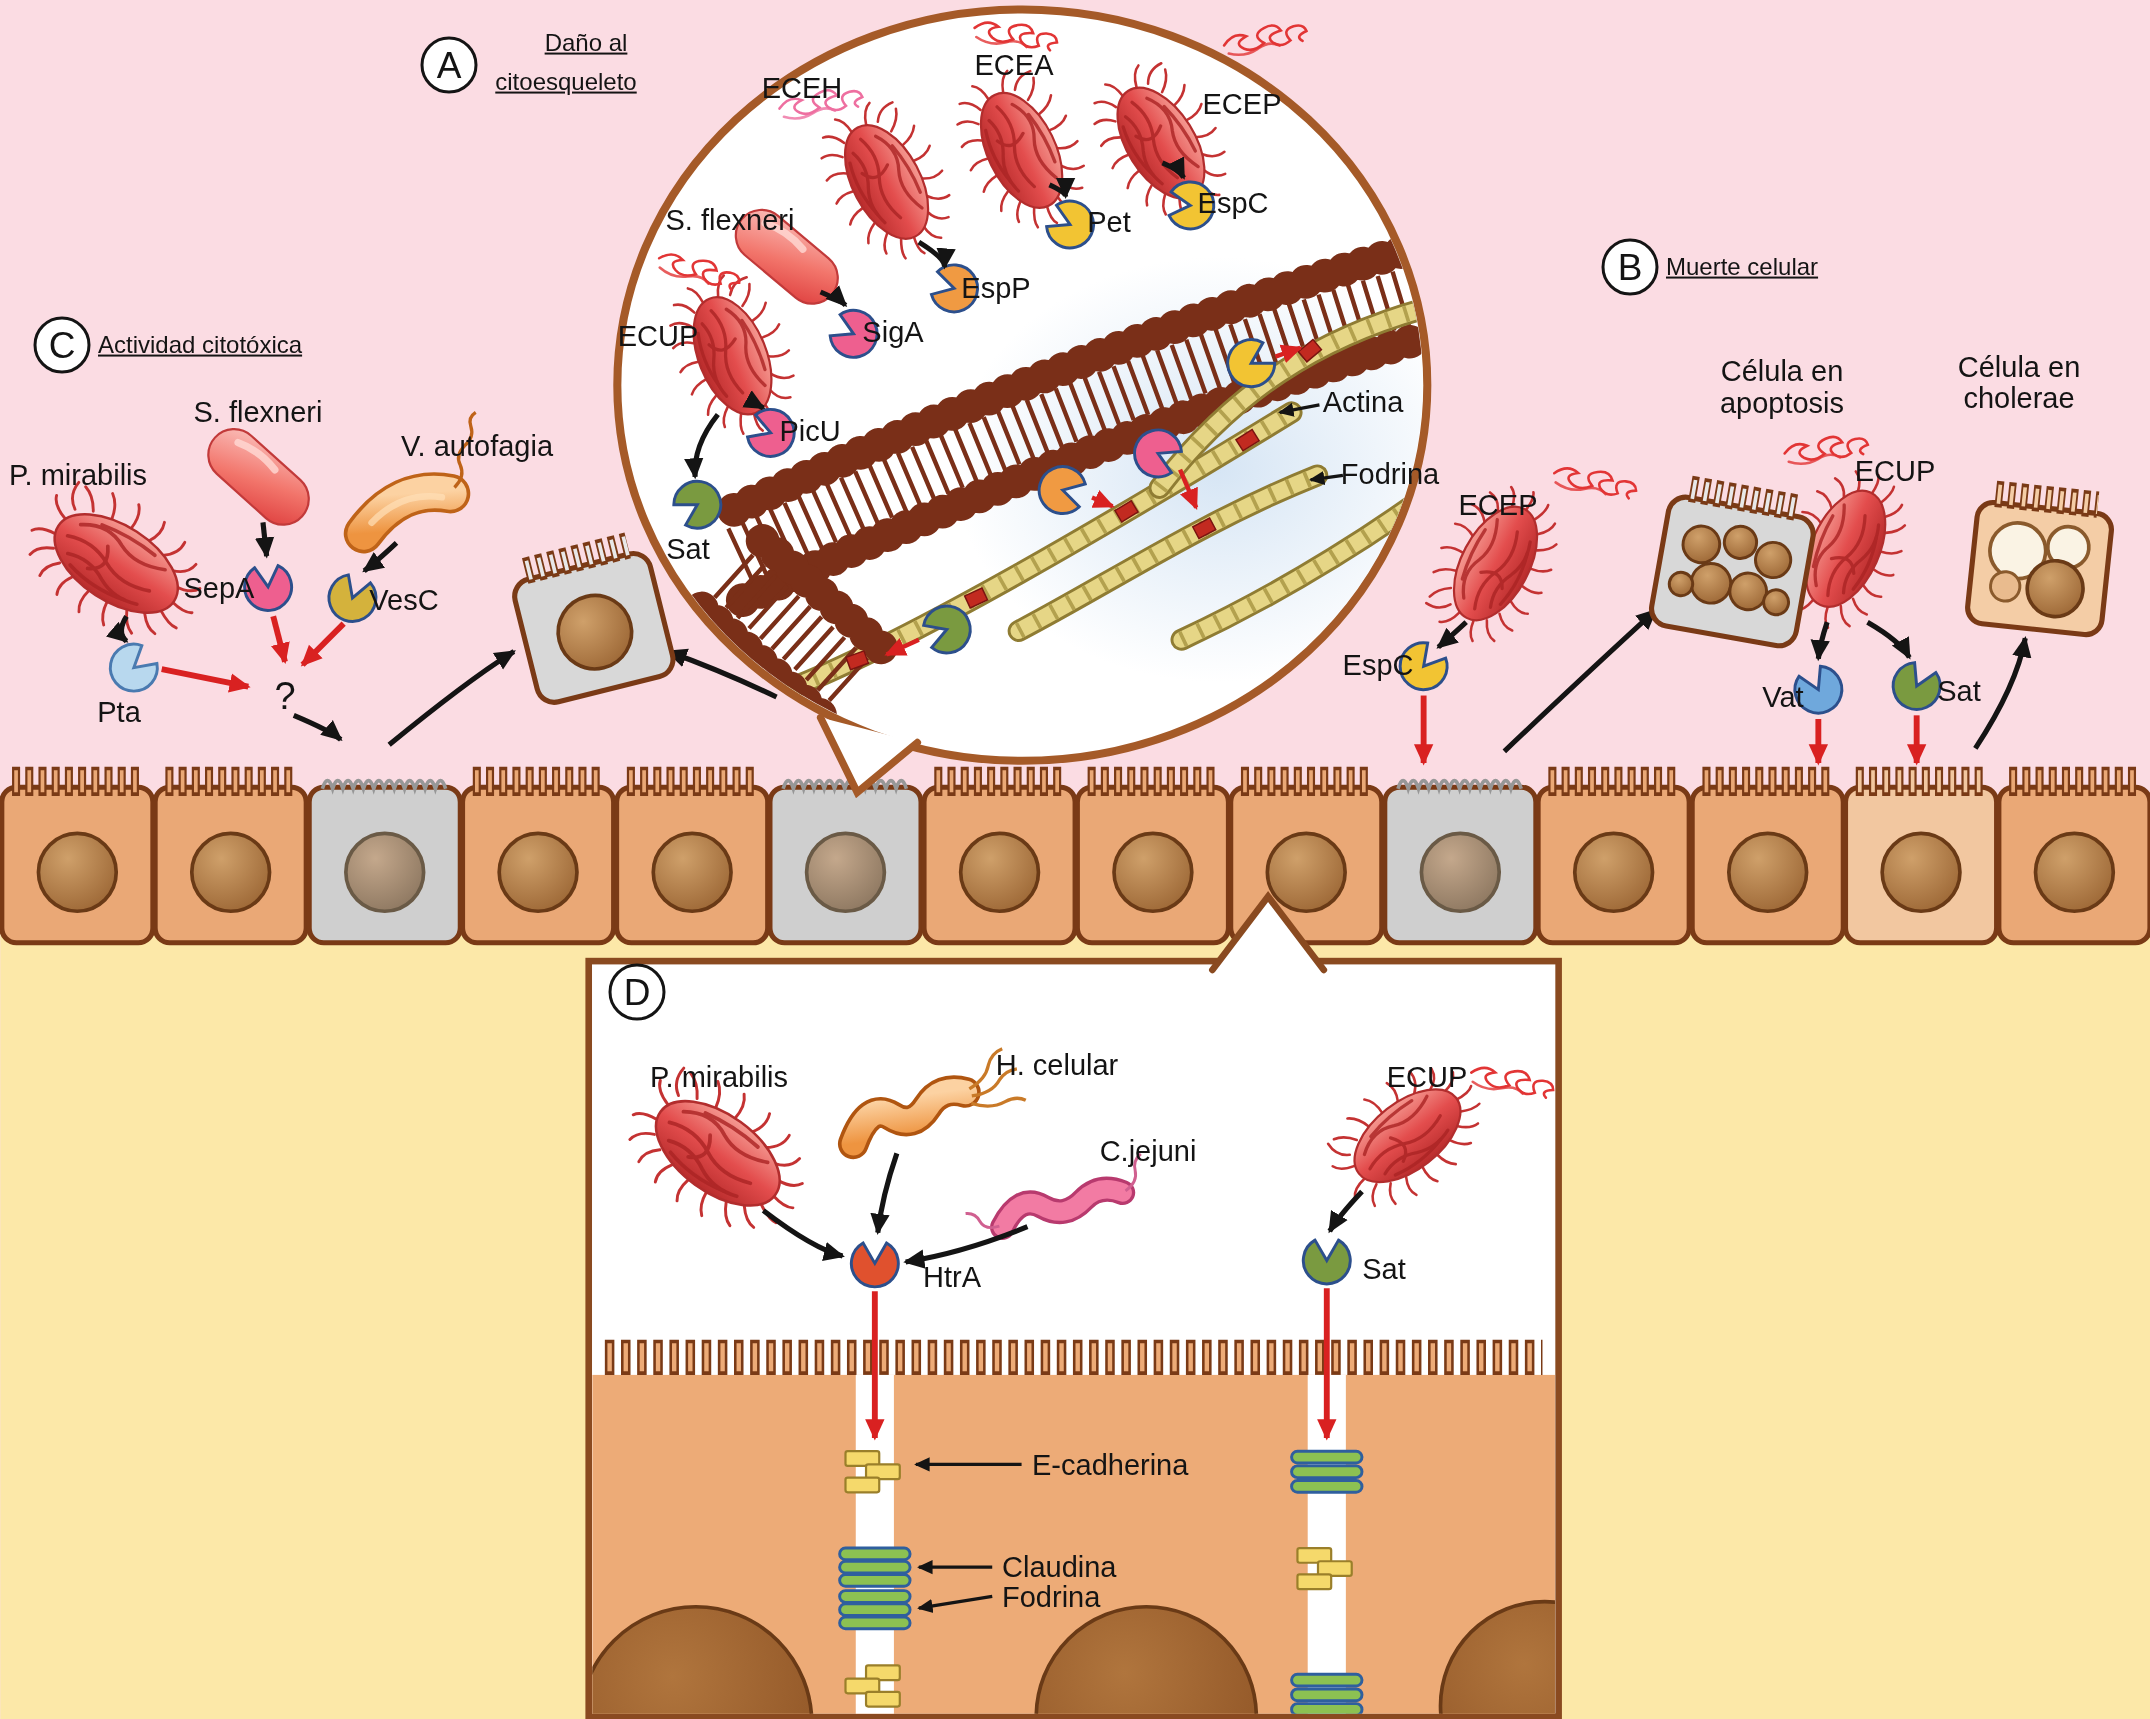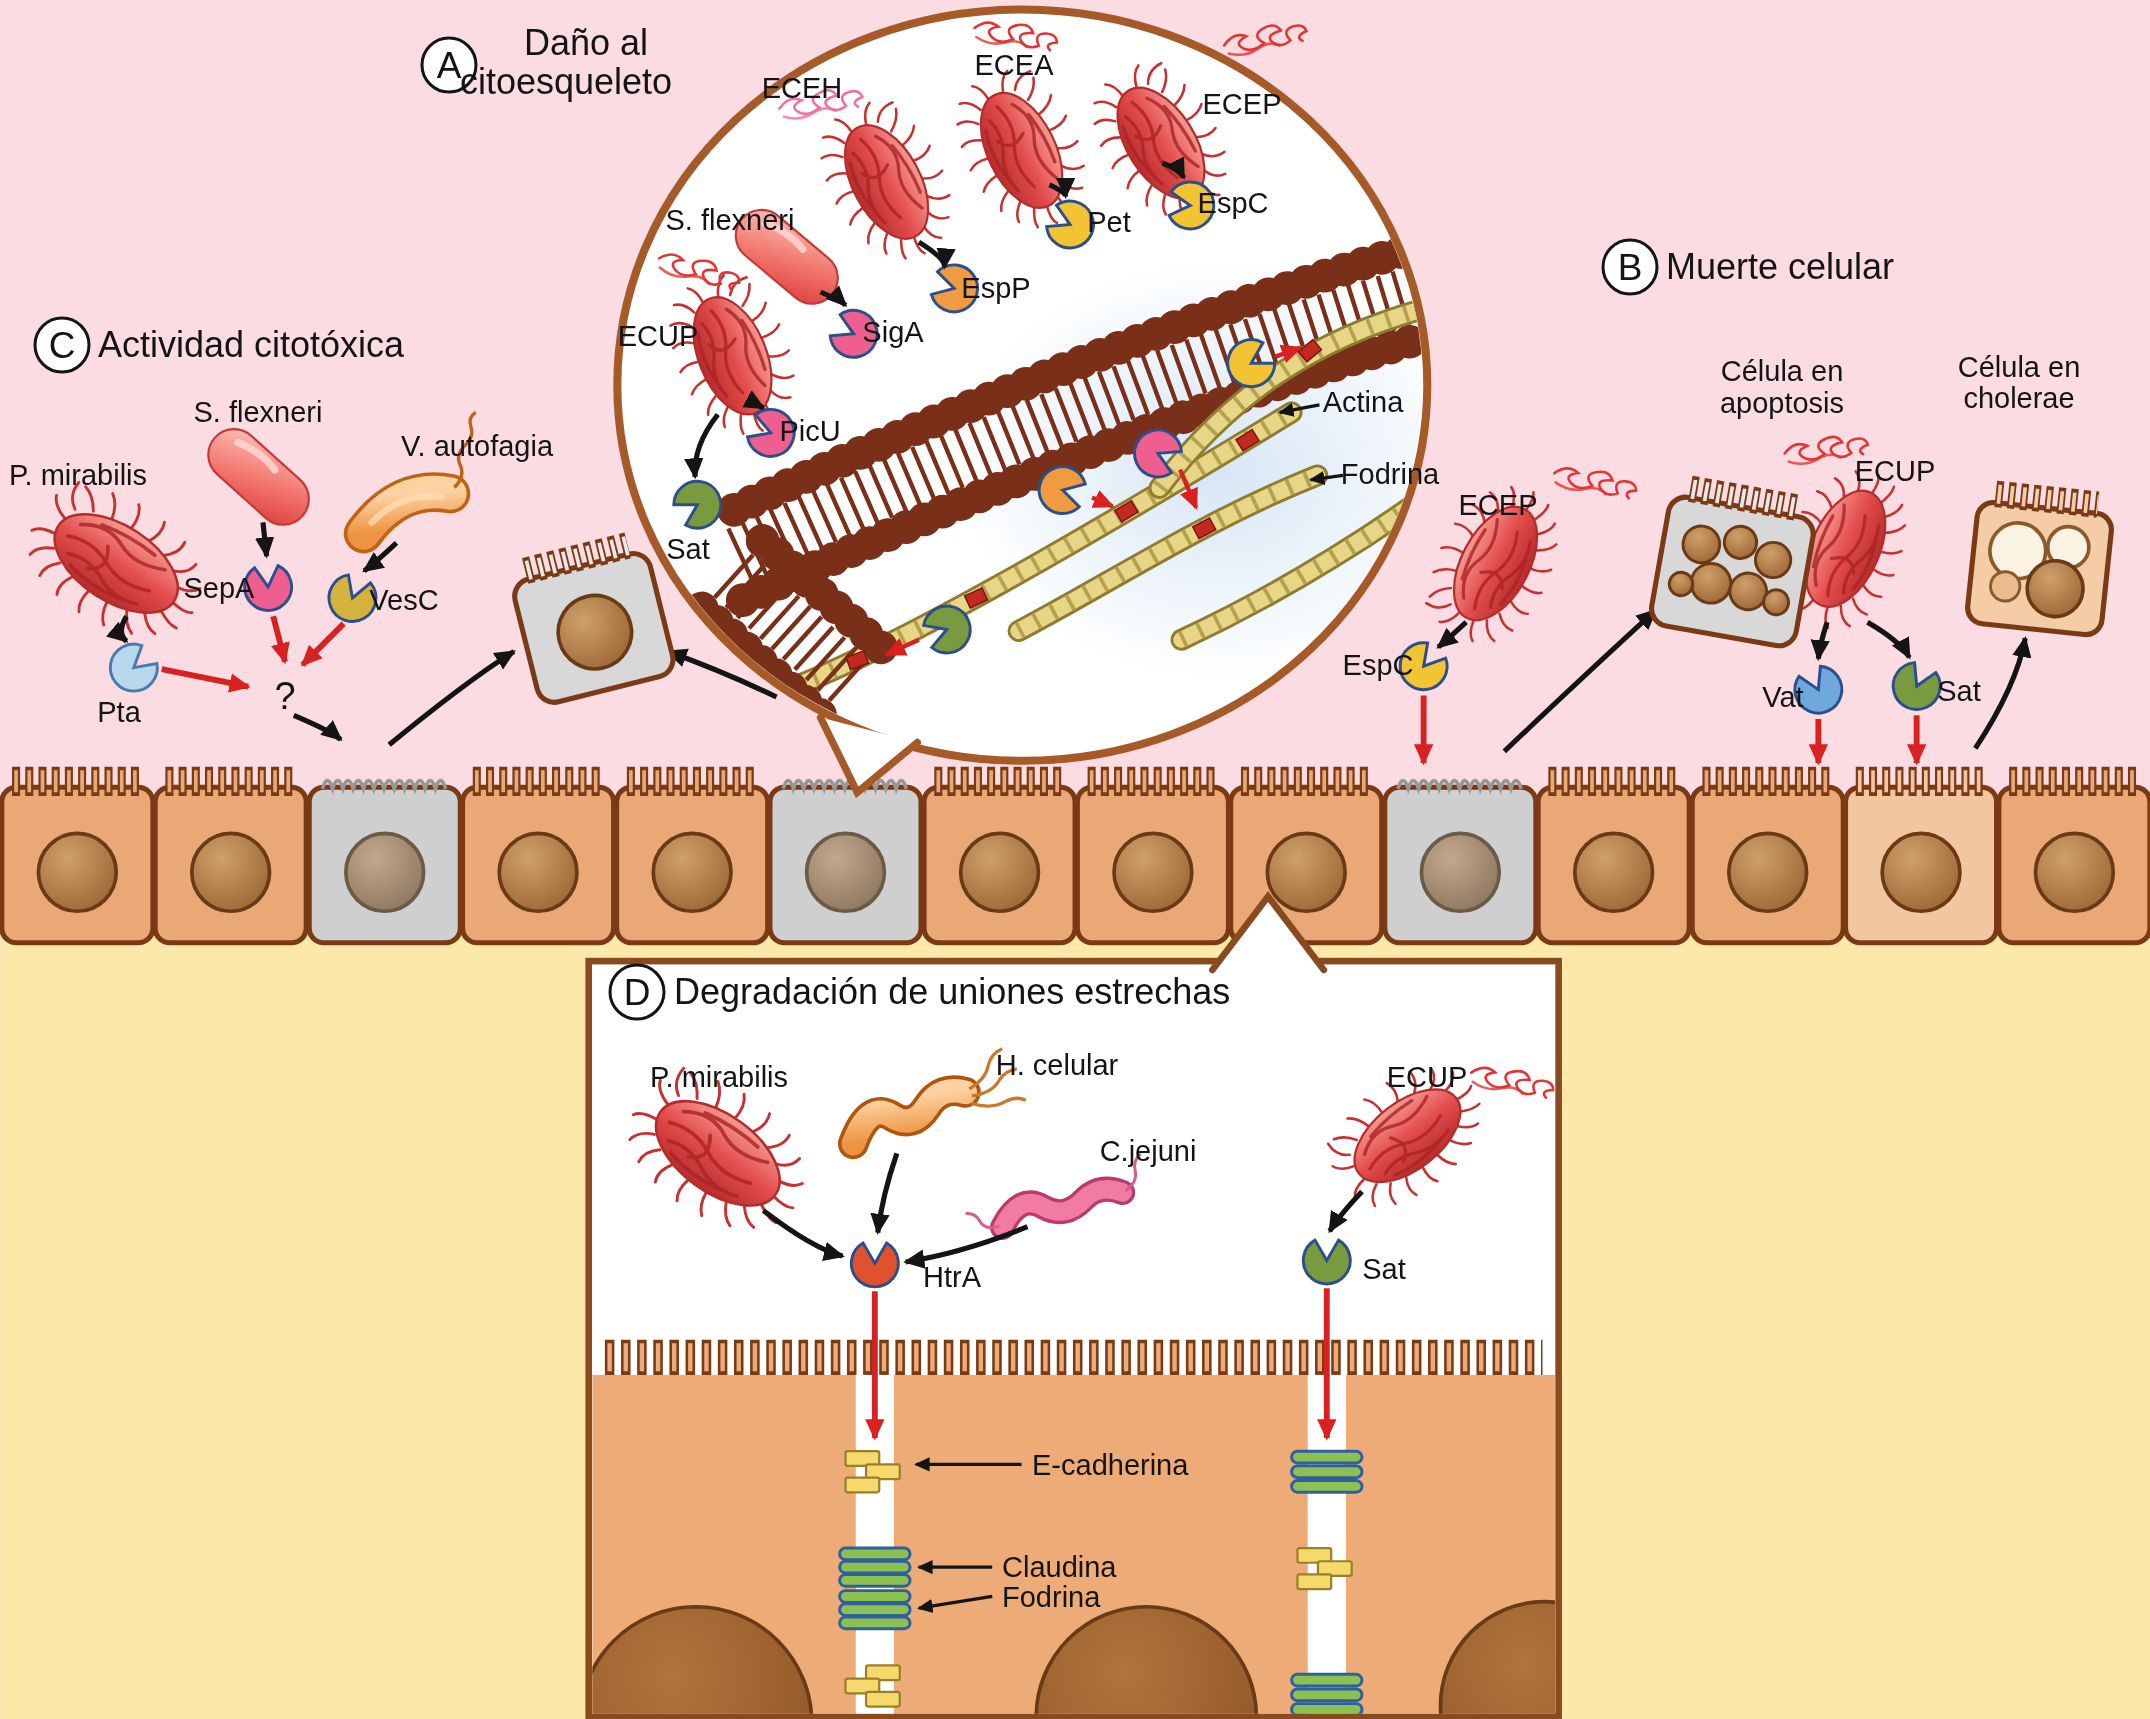--- a/index.html
+++ b/index.html
@@ -2,21 +2,21 @@
 <html style="font-size:11.7px"><head>
 <meta charset="utf-8">
 <style>
   html,body{margin:0;padding:0;background:#fff;}
   #canvas{position:relative;width:2151px;height:1719px;overflow:hidden;
           background:#fbdce3;font-family:"Liberation Sans",sans-serif;}
   #art{position:absolute;left:0;top:0;}
   .lbl{position:absolute;transform:translate(-50%,-50%);font-size:29px;color:#141414;
        white-space:nowrap;text-align:center;line-height:1.12;}
   .la{transform:translate(0,-50%);text-align:left;}
-  .title{font-size:36px;}
+  .title{font-size:24px;text-decoration:underline;}
   .q{font-size:38px;}
   .badge{position:absolute;width:51px;height:51px;transform:translate(-50%,-50%);
          border:3.7px solid #141414;border-radius:50%;background:#fff;
          display:flex;align-items:center;justify-content:center;
          font-size:37px;color:#141414;}
   .filo{stroke:#8f7c33;stroke-width:30;fill:none;stroke-linecap:round;}
   .film{stroke:#e6d686;stroke-width:22;fill:none;stroke-linecap:round;}
   .fils{stroke:#b3a14e;stroke-width:22;fill:none;stroke-dasharray:5 21;}
 </style>
 </head>
@@ -558,21 +558,20 @@
 <div class="lbl la title" style="left:98px;top:345px">Actividad citotóxica</div>
 <div class="lbl" style="left:78px;top:475px">P. mirabilis</div>
 <div class="lbl" style="left:258px;top:412px">S. flexneri</div>
 <div class="lbl" style="left:477px;top:446px">V. autofagia</div>
 <div class="lbl" style="left:219px;top:588px">SepA</div>
 <div class="lbl" style="left:404px;top:600px">VesC</div>
 <div class="lbl" style="left:119px;top:712px">Pta</div>
 <div class="lbl q" style="left:285px;top:696px">?</div>
 
 <div class="badge" style="left:637px;top:992px">D</div>
-<div class="lbl la title" style="left:674px;top:992px">Degradación de uniones estrechas</div>
 <div class="lbl" style="left:719px;top:1077px">P. mirabilis</div>
 <div class="lbl" style="left:1057px;top:1065px">H. celular</div>
 <div class="lbl" style="left:1148px;top:1151px">C.jejuni</div>
 <div class="lbl" style="left:952px;top:1277px">HtrA</div>
 <div class="lbl" style="left:1427px;top:1077px">ECUP</div>
 <div class="lbl" style="left:1384px;top:1269px">Sat</div>
 <div class="lbl la" style="left:1032px;top:1465px">E-cadherina</div>
 <div class="lbl la" style="left:1002px;top:1567px">Claudina</div>
 <div class="lbl la" style="left:1002px;top:1597px">Fodrina</div>
 

